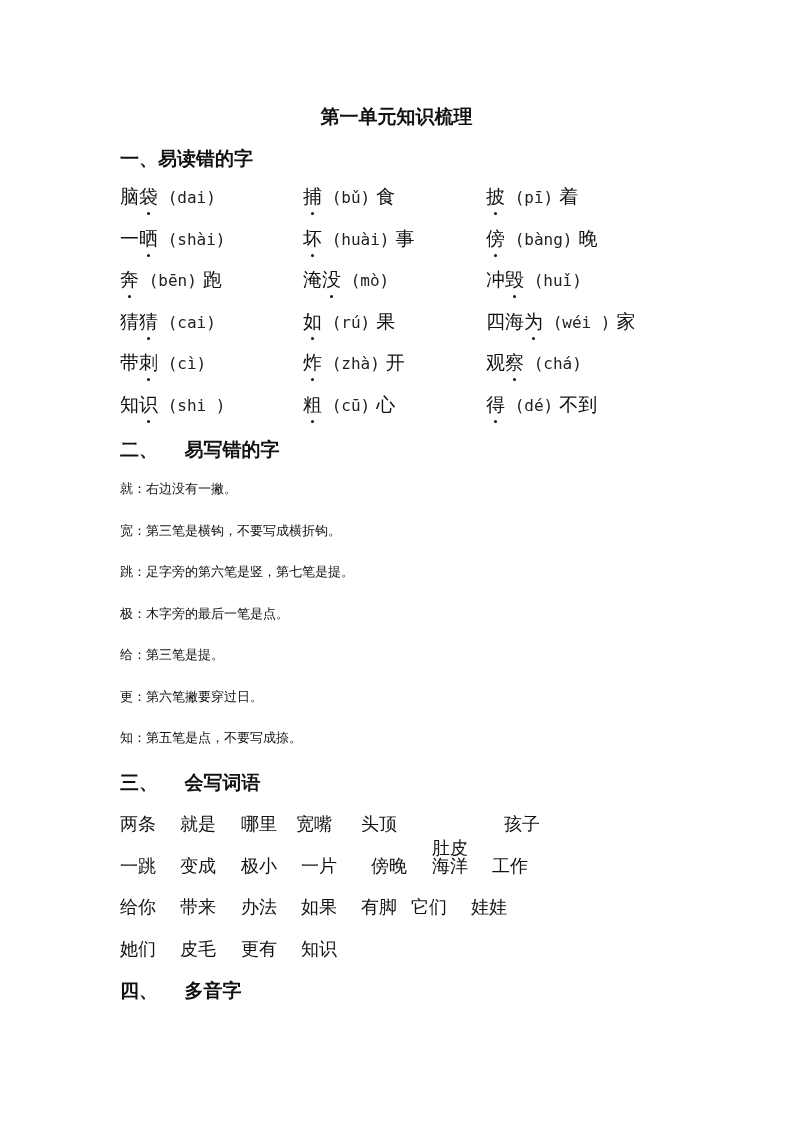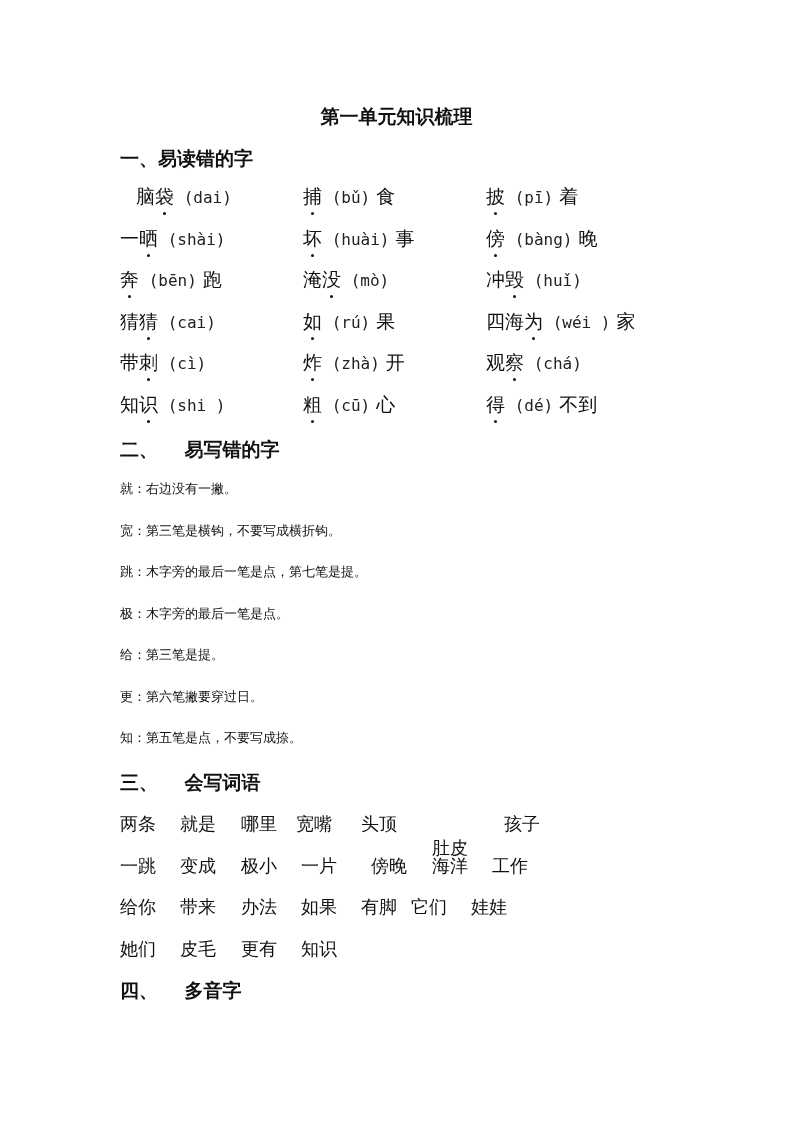--- a/index.html
+++ b/index.html
@@ -20,21 +20,21 @@
 </style>
 </head>
 <body>
 
 <div class="title">第一单元知识梳理</div>
 
 <div class="h" style="top:146px">一、易读错的字</div>
 
 <div id="read-grid">
     <div class="row" style="top: 184px;">
-      <div class="cell" style="left: 16px;"><span>脑</span><span class="dot">袋</span><span class="py"> (dai)</span><span></span></div>
+      <div class="cell" style="left: 0px;"><span>脑</span><span class="dot">袋</span><span class="py"> (dai)</span><span></span></div>
       <div class="cell" style="left: 183px;"><span></span><span class="dot">捕</span><span class="py"> (bǔ)</span><span> 食</span></div>
       <div class="cell" style="left: 366px;"><span></span><span class="dot">披</span><span class="py"> (pī)</span><span> 着</span></div>
     </div>
     <div class="row" style="top: 225.5px;">
       <div class="cell" style="left: 0px;"><span>一</span><span class="dot">晒</span><span class="py"> (shài)</span><span></span></div>
       <div class="cell" style="left: 183px;"><span></span><span class="dot">坏</span><span class="py"> (huài)</span><span> 事</span></div>
       <div class="cell" style="left: 366px;"><span></span><span class="dot">傍</span><span class="py"> (bàng)</span><span> 晚</span></div>
     </div>
     <div class="row" style="top: 267px;">
       <div class="cell" style="left: 0px;"><span></span><span class="dot">奔</span><span class="py"> (bēn)</span><span> 跑</span></div>
@@ -56,21 +56,21 @@
       <div class="cell" style="left: 183px;"><span></span><span class="dot">粗</span><span class="py"> (cū)</span><span> 心</span></div>
       <div class="cell" style="left: 366px;"><span></span><span class="dot">得</span><span class="py"> (dé)</span><span> 不到</span></div>
     </div>
   </div>
 
 <div class="h" style="top:437px">二、    易写错的字</div>
 
 <div id="write-list">
     <div class="line" style="top: 480px;">就：右边没有一撇。</div>
     <div class="line" style="top: 521.5px;">宽：第三笔是横钩，不要写成横折钩。</div>
-    <div class="line" style="top: 563px;">跳：木字旁的最后一笔是点，第七笔是提。</div>
+    <div class="line" style="top: 563px;">跳：足字旁的第六笔是竖，第七笔是提。</div>
     <div class="line" style="top: 604.5px;">极：木字旁的最后一笔是点。</div>
     <div class="line" style="top: 646px;">给：第三笔是提。</div>
     <div class="line" style="top: 687.5px;">更：第六笔撇要穿过日。</div>
     <div class="line" style="top: 729px;">知：第五笔是点，不要写成捺。</div>
   </div>
 
 <div class="h" style="top:770px">三、    会写词语</div>
 
 <div id="words-grid">
     <div class="words" style="top: 812px;">

